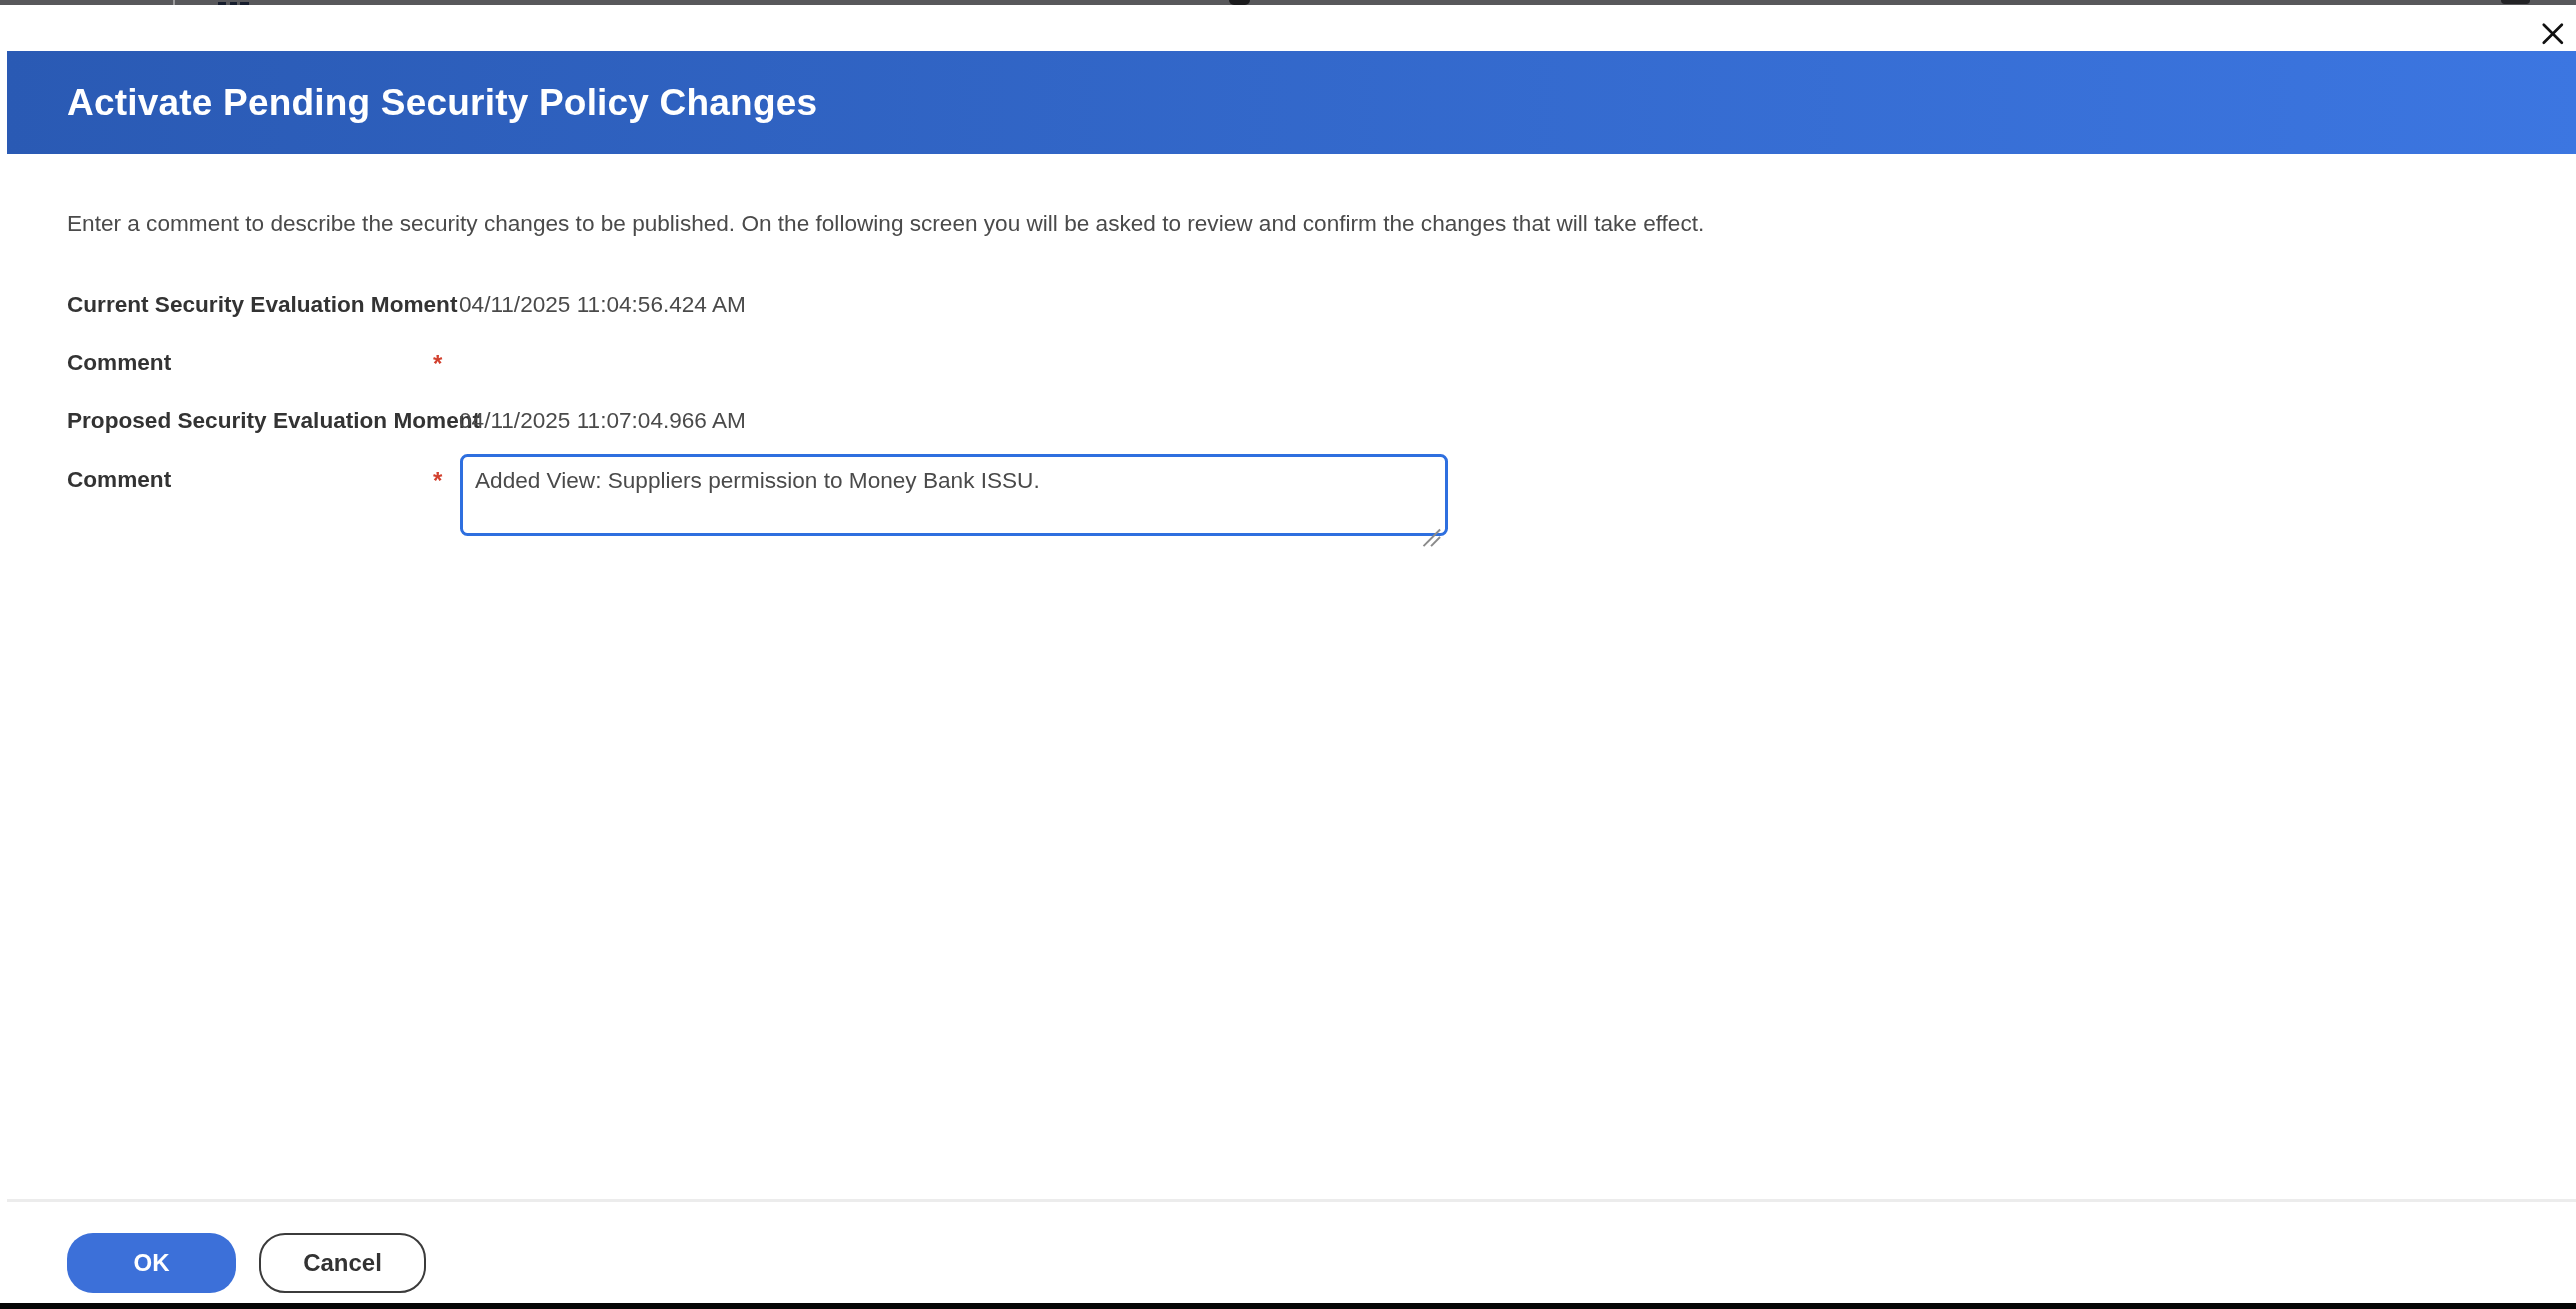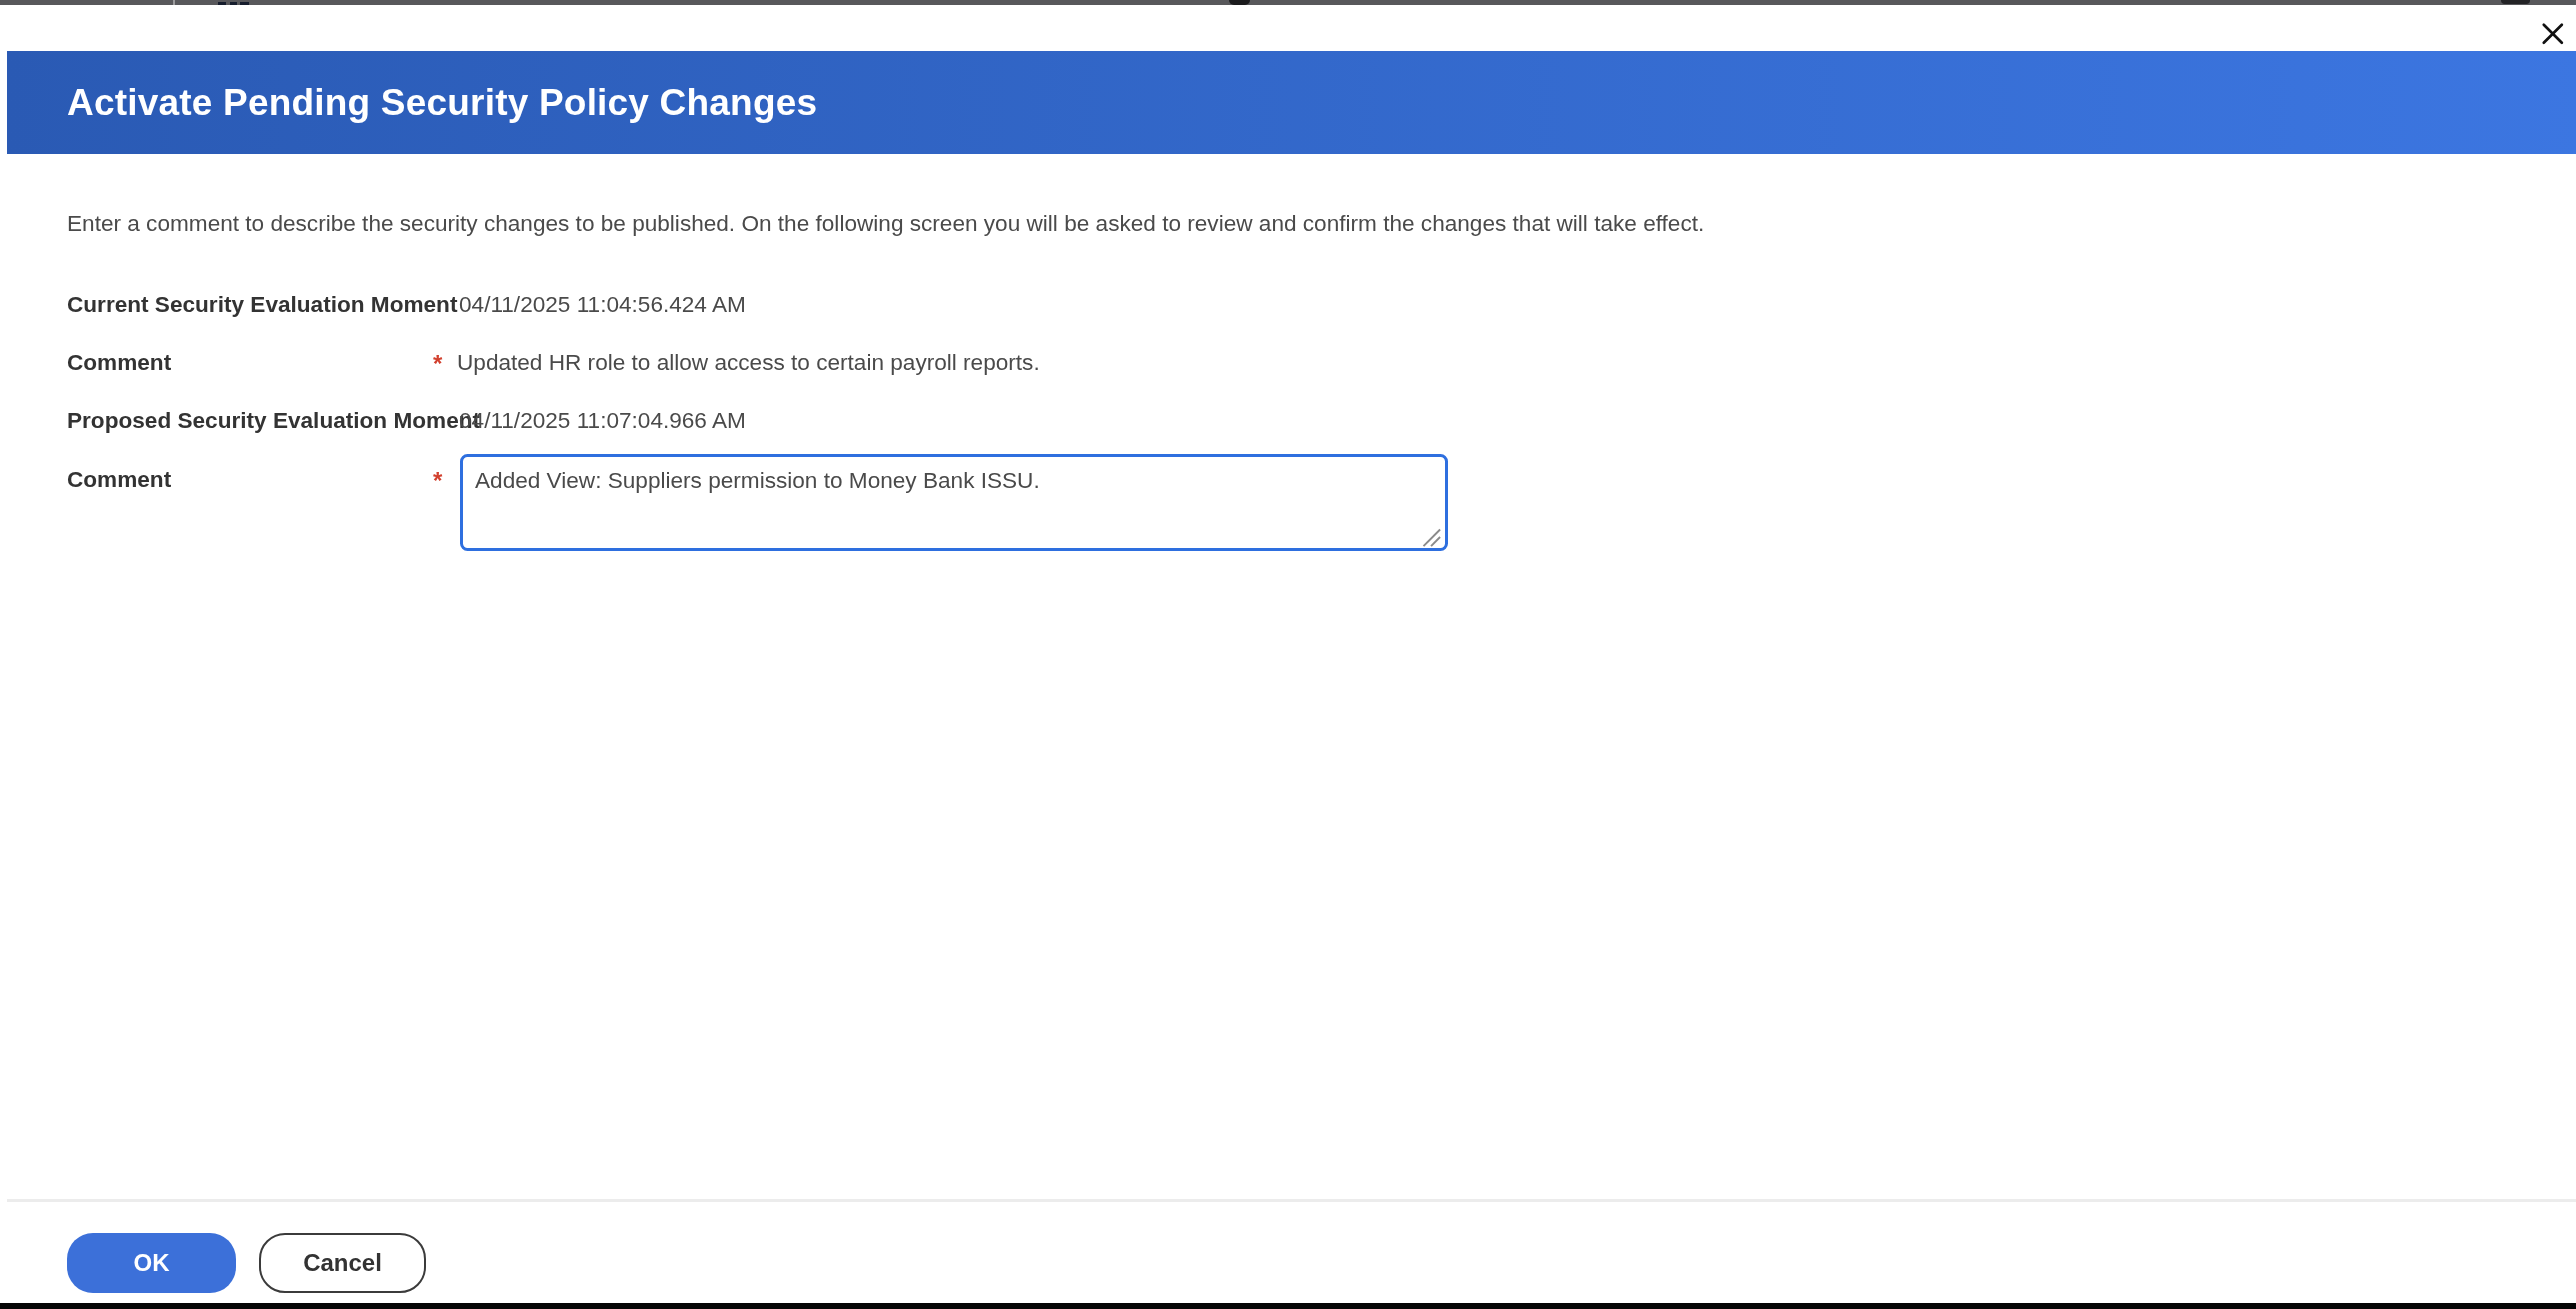--- a/index.html
+++ b/index.html
@@ -109,21 +109,21 @@
   }
   .field-value {
     position: absolute; left: 452px; top: 0;
     font-size: 22.6px; color: #4a4a4a;
     white-space: nowrap;
   }
   .field-value.after-asterisk { left: 450px; }
 
   .comment-textarea {
     position: absolute; left: 453px; top: 449px;
-    width: 988px; height: 97px;
+    width: 988px; height: 82px;
     box-sizing: border-box;
     border: 3px solid #2e6fdf;
     border-radius: 7.5px;
     padding: 10.5px 12px;
     font-family: "Liberation Sans", sans-serif;
     font-size: 22.6px;
     color: #4a4a4a;
     resize: none;
     outline: none;
     background: #ffffff;
@@ -200,21 +200,20 @@
     <div class="form">
 
       <div class="row row-1">
         <span class="field-label">Current Security Evaluation Moment</span>
         <span class="field-value">04/11/2025 11:04:56.424 AM</span>
       </div>
 
       <div class="row row-2">
         <span class="field-label">Comment</span>
         <span class="asterisk">*</span>
-        <span class="field-value after-asterisk">Updated HR role to allow access to certain payroll reports.</span>
       </div>
 
       <div class="row row-3">
         <span class="field-label">Proposed Security Evaluation Moment</span>
         <span class="field-value">04/11/2025 11:07:04.966 AM</span>
       </div>
 
       <div class="row row-4">
         <span class="field-label">Comment</span>
         <span class="asterisk">*</span>

